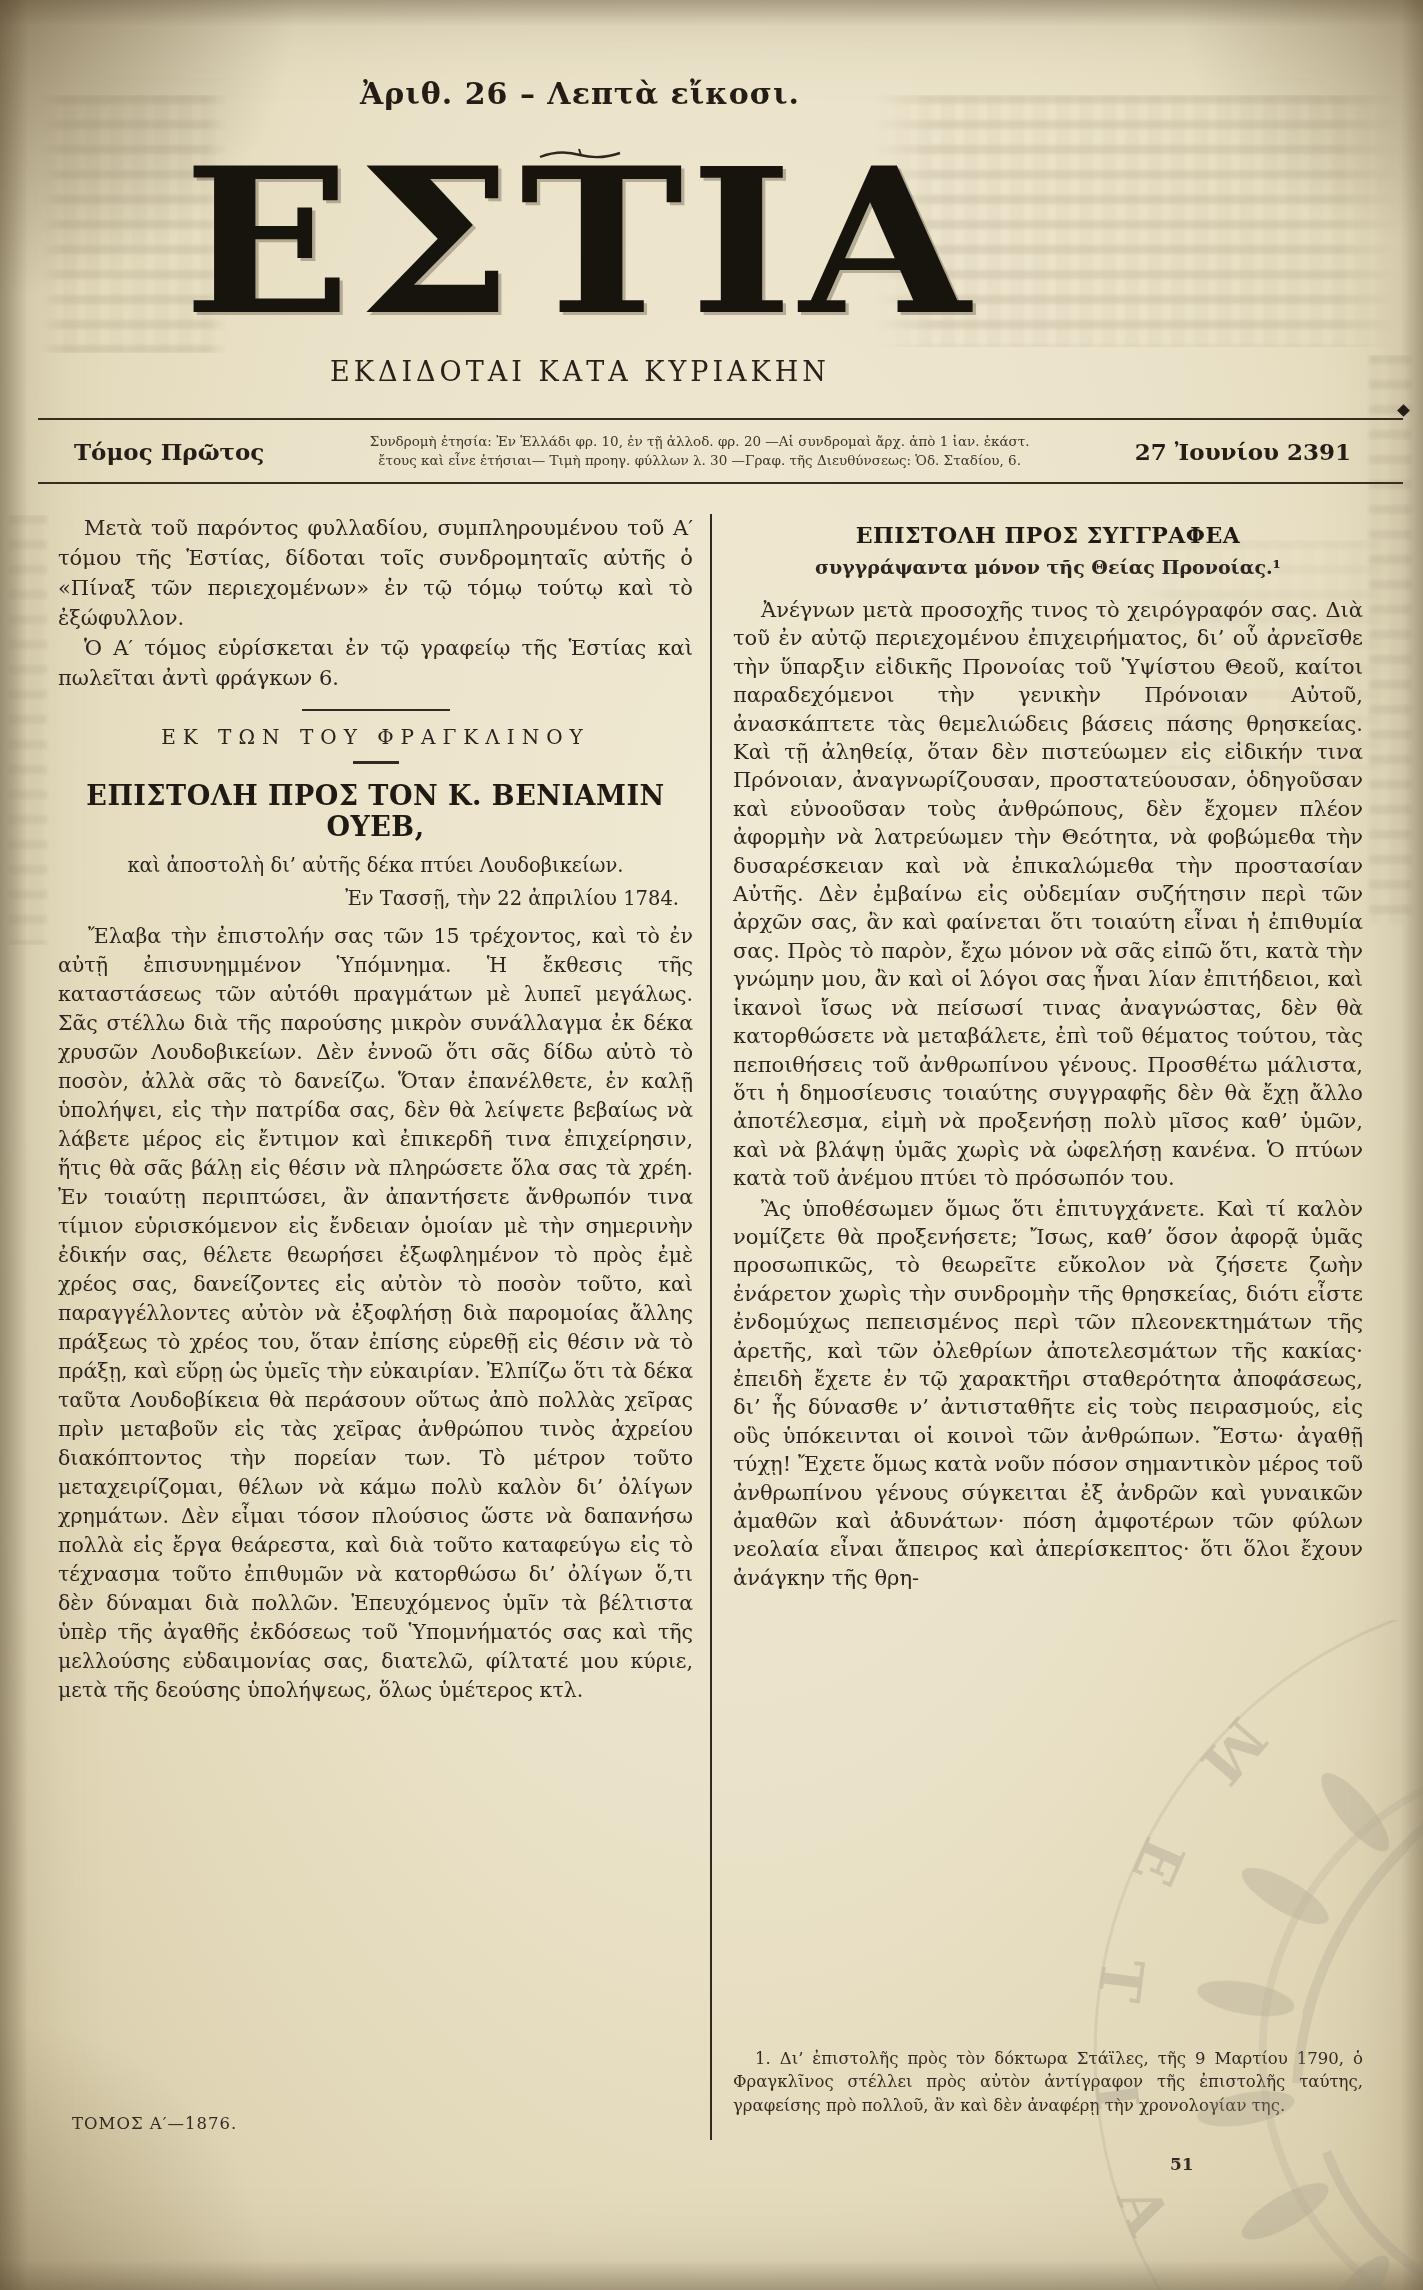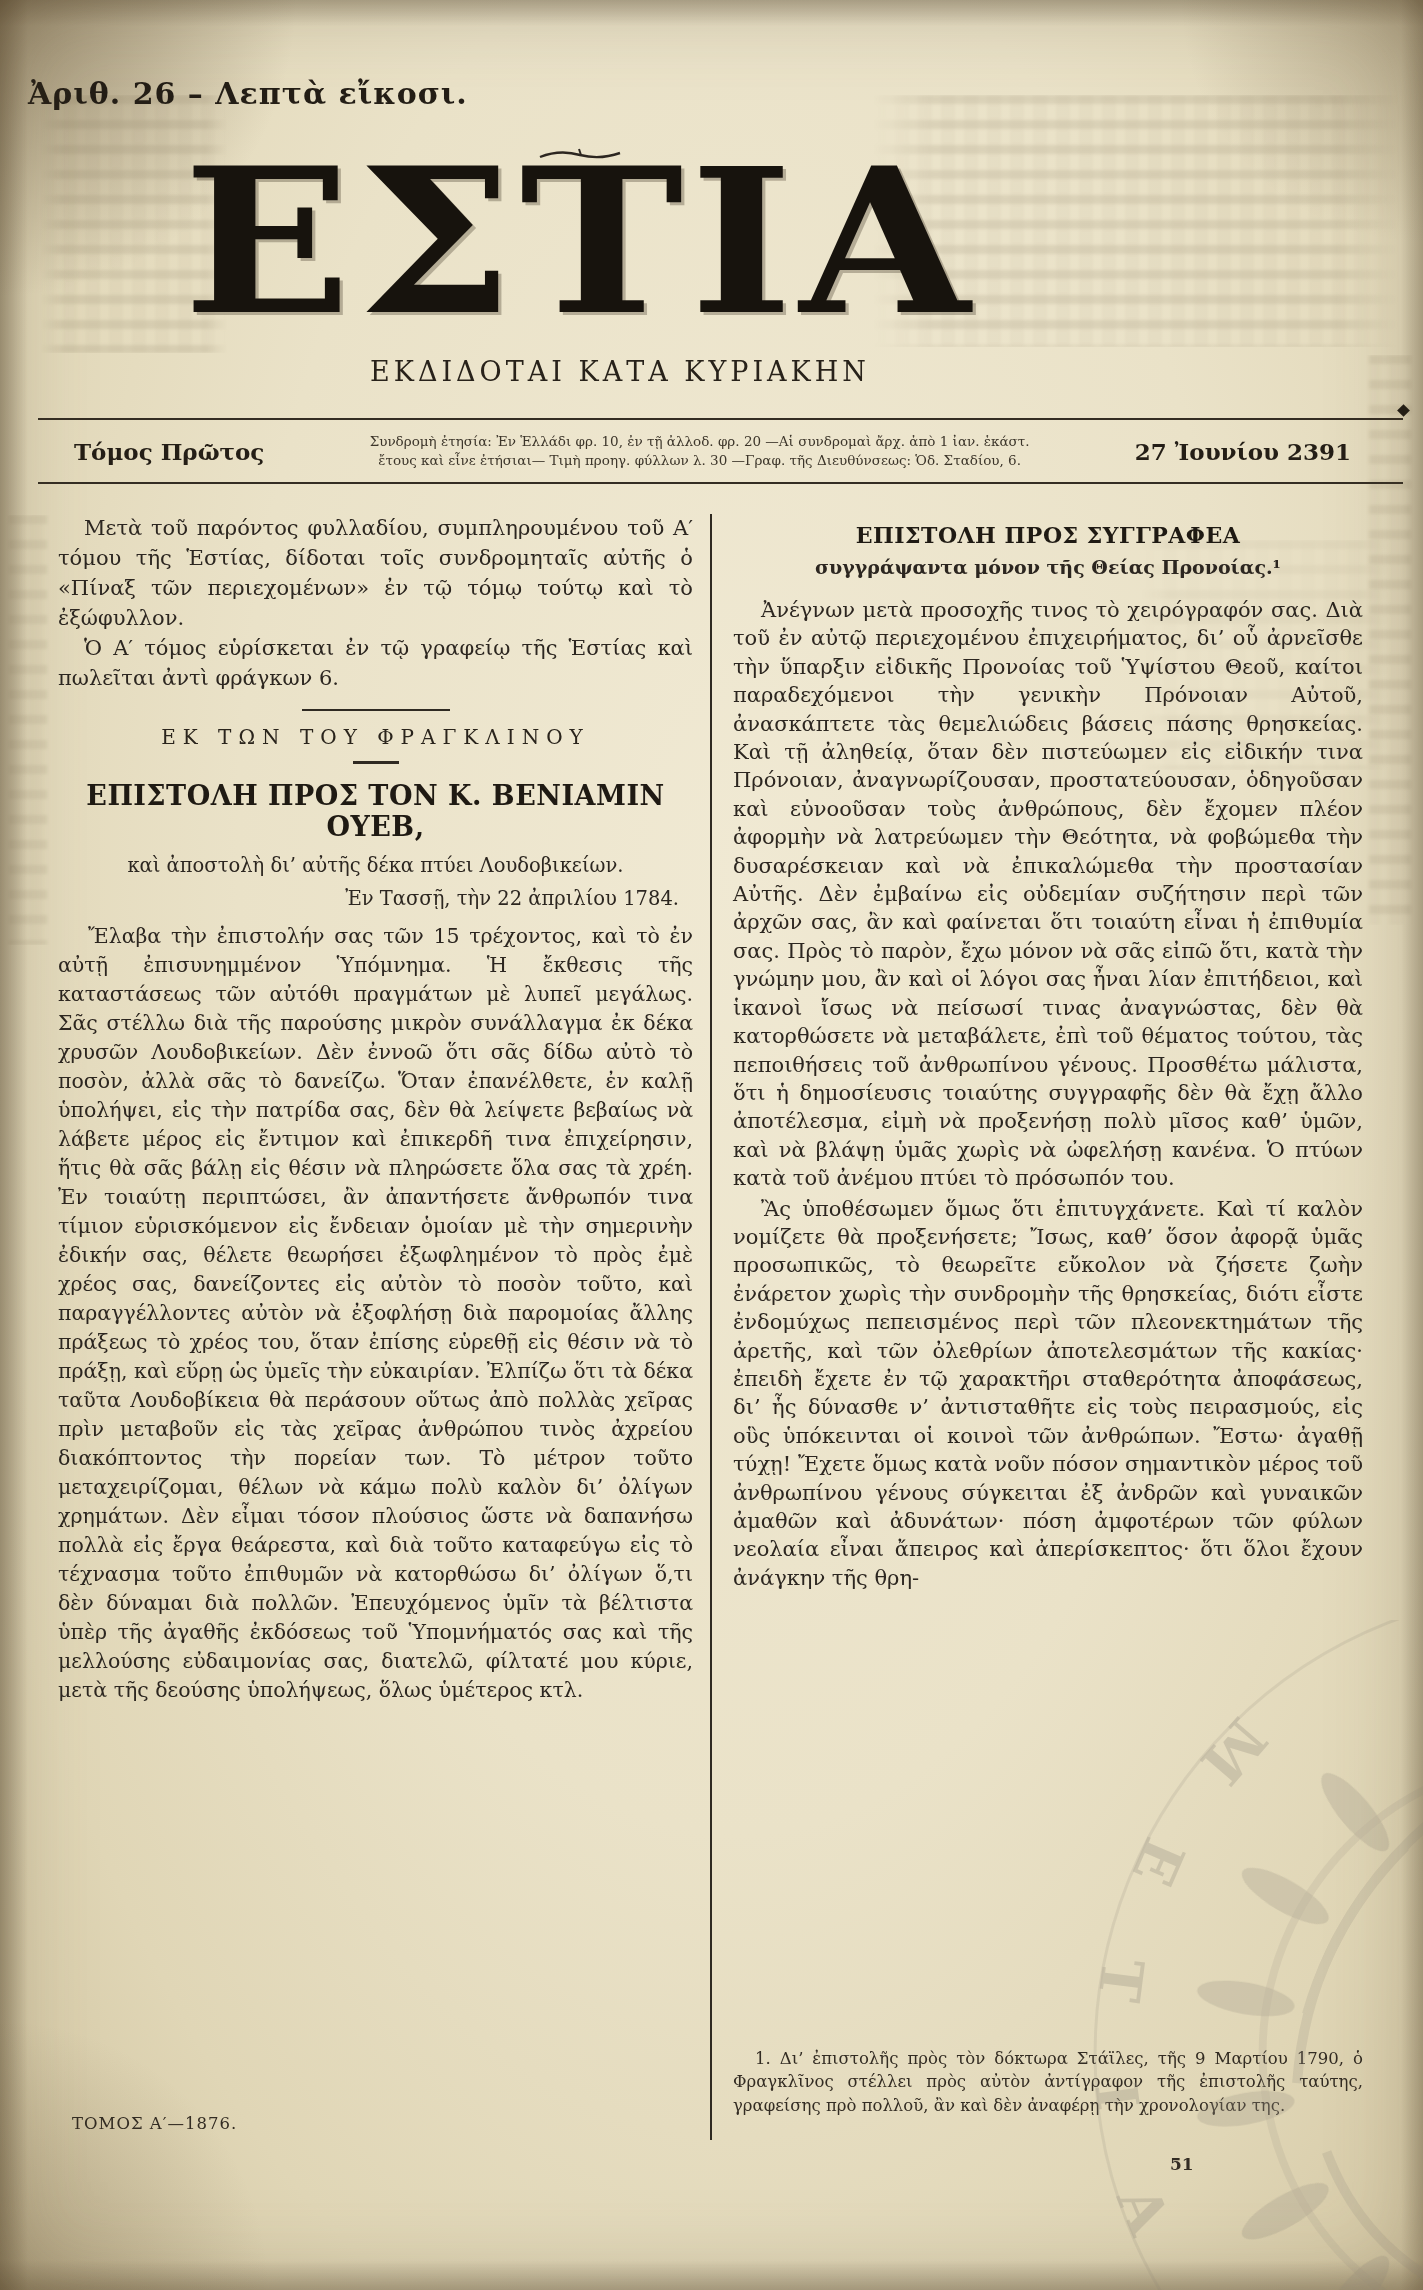--- a/index.html
+++ b/index.html
@@ -28,32 +28,32 @@
     position:absolute;pointer-events:none;
     opacity:.45;filter:blur(1.6px);
     background:
       repeating-linear-gradient(180deg, rgba(122,108,82,.30) 0 9px, rgba(122,108,82,0) 9px 25px),
       repeating-linear-gradient(90deg, rgba(122,108,82,.10) 0 14px, rgba(122,108,82,0) 14px 23px);
     -webkit-mask-image:linear-gradient(90deg, transparent, #000 12%, #000 88%, transparent);
             mask-image:linear-gradient(90deg, transparent, #000 12%, #000 88%, transparent);
   }
   
   .mast-wrap{position:absolute;left:0;top:0;width:1160px;}
-  .issue-line{position:absolute;top:76px;left:0;width:100%;text-align:left;
-    font-size:30px;font-weight:bold;letter-spacing:1px;color:#241e16;padding-left:28px;}
+  .issue-line{position:absolute;top:76px;left:0;width:100%;text-align:center;
+    font-size:30px;font-weight:bold;letter-spacing:1px;color:#241e16;}
   .bracket-ornament{position:absolute;top:146px;left:538px;width:84px;height:16px;}
   .masthead-title{
     position:absolute;top:142px;left:0;width:100%;text-align:center;
     font-size:200px;line-height:200px;font-weight:bold;
     letter-spacing:6px;color:#17130d;
     transform:scaleX(1.10);transform-origin:50% 50%;
     text-shadow:3px 3px 0 rgba(40,30,15,.28);
   }
   .masthead-sub{position:absolute;top:356px;left:0;width:100%;text-align:center;
-    font-size:27px;letter-spacing:4px;color:#28221a;padding-left:40px;}
+    font-size:27px;letter-spacing:4px;color:#28221a;}
   
   .header-bar{
     position:absolute;left:38px;top:418px;width:1365px;height:66px;
     border-top:2px solid #342d23;border-bottom:2px solid #342d23;
     display:flex;align-items:center;box-sizing:border-box;
   }
   .hb-volume{font-weight:bold;font-size:23px;padding-left:36px;white-space:nowrap;color:#241e16;}
   .hb-sub{flex:1;text-align:center;font-size:13.5px;line-height:19px;color:#3c352a;padding:0 18px;}
   .hb-date{font-weight:bold;font-size:23px;padding-right:52px;white-space:nowrap;color:#241e16;}
   .ink-blot{position:absolute;left:1399px;top:406px;width:9px;height:9px;background:#1d1812;transform:rotate(45deg);}

